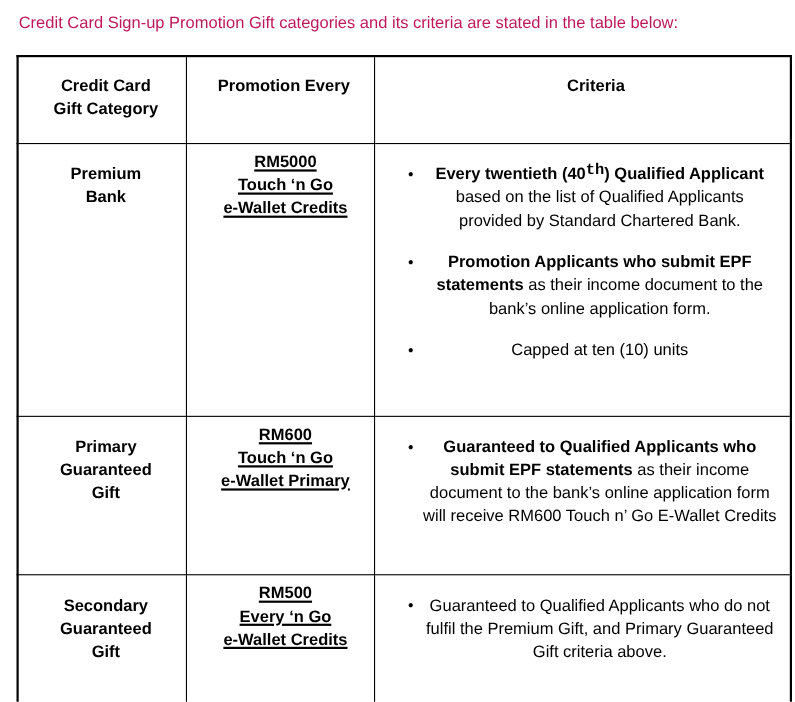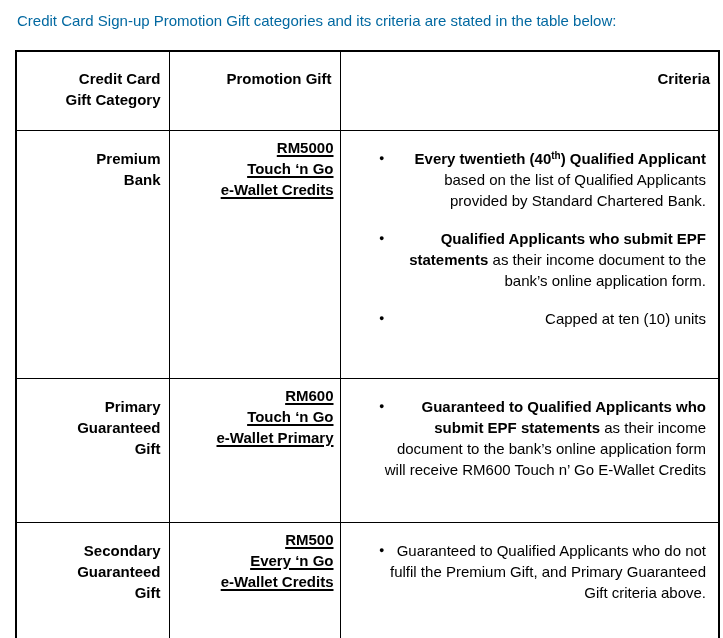--- a/index.html
+++ b/index.html
@@ -8,39 +8,39 @@
     width: 723px; height: 638px;
     font-family: "Liberation Sans", sans-serif;
     color: #000000;
     overflow: hidden;
   }
   .page { position: relative; width: 723px; height: 638px; background: #ffffff; }
   .intro {
     margin: 11px 0 0 17px;
     font-size: 15px;
     line-height: 20px;
-    color: #0369a1;
+    color: #be185d;
     white-space: nowrap;
   }
   table.promo {
     margin: 19px 0 0 15px;
     border-collapse: collapse;
     table-layout: fixed;
     width: 703px;
     border: 2px solid #000000;
   }
   col.c1 { width: 153px; }
   col.c2 { width: 171px; }
   col.c3 { width: 379px; }
   th, td {
     border: 1.5px solid #000000;
     vertical-align: top;
     font-size: 15px;
     line-height: 21px;
-    text-align: right;
+    text-align: center;
   }
   th { font-weight: bold; padding: 16px 8px 0 15px; white-space: pre-line; }
   th.crit-h { padding-left: 33px; }
   tr.hdr { height: 79px; }
   tr.r1 { height: 248px; }
   tr.r2 { height: 144px; }
   tr.r3 { height: 120px; }
   td.cat {
     font-weight: bold;
     padding: 17px 8px 0 15px;
@@ -63,62 +63,63 @@
   .dot {
     flex: 0 0 24px;
     width: 24px;
     font-size: 9px;
     line-height: 21px;
     padding-left: 2px;
   }
   .btext { flex: 1 1 auto; line-height: 21px; }
   .b { font-weight: bold; }
   sup.b {
-    font-size: 10px;
+    font-size: 14px;
     line-height: 0;
     vertical-align: 5px;
+    font-family: Liberation Mono, monospace;
   }
 </style>
 </head>
 <body>
 
 <div class="page">
 
   <p class="intro">Credit Card Sign-up Promotion Gift categories and its criteria are stated in the table below:</p>
 
   <table class="promo">
     <colgroup>
         <col class="c1">
         <col class="c2">
         <col class="c3">
       </colgroup>
     <thead>
       <tr class="hdr">
         <th>Credit Card
 Gift Category</th>
-        <th>Promotion Gift</th>
+        <th>Promotion Every</th>
         <th class="crit-h">Criteria</th>
       </tr>
     </thead>
     <tbody>
 
       <tr class="r1">
         <td class="cat">Premium
 Bank</td>
         <td class="gift"><span class="u">RM5000
 Touch ‘n Go
 e-Wallet Credits</span></td>
         <td class="crit">
           <div class="bullet-item">
             <span class="dot">●</span>
             <div class="btext"><span class="b">Every twentieth (40</span><sup class="b">th</sup><span class="b">) Qualified Applicant</span><span> based on the list of Qualified Applicants provided by Standard Chartered Bank.</span></div>
           </div>
           <div class="bullet-item">
             <span class="dot">●</span>
-            <div class="btext"><span class="b">Qualified Applicants who submit EPF statements</span><span> as their income document to the bank’s online application form.</span></div>
+            <div class="btext"><span class="b">Promotion Applicants who submit EPF statements</span><span> as their income document to the bank’s online application form.</span></div>
           </div>
           <div class="bullet-item">
             <span class="dot">●</span>
             <div class="btext"><span>Capped at ten (10) units</span></div>
           </div>
         </td>
       </tr>
 
       <tr class="r2">
         <td class="cat">Primary

